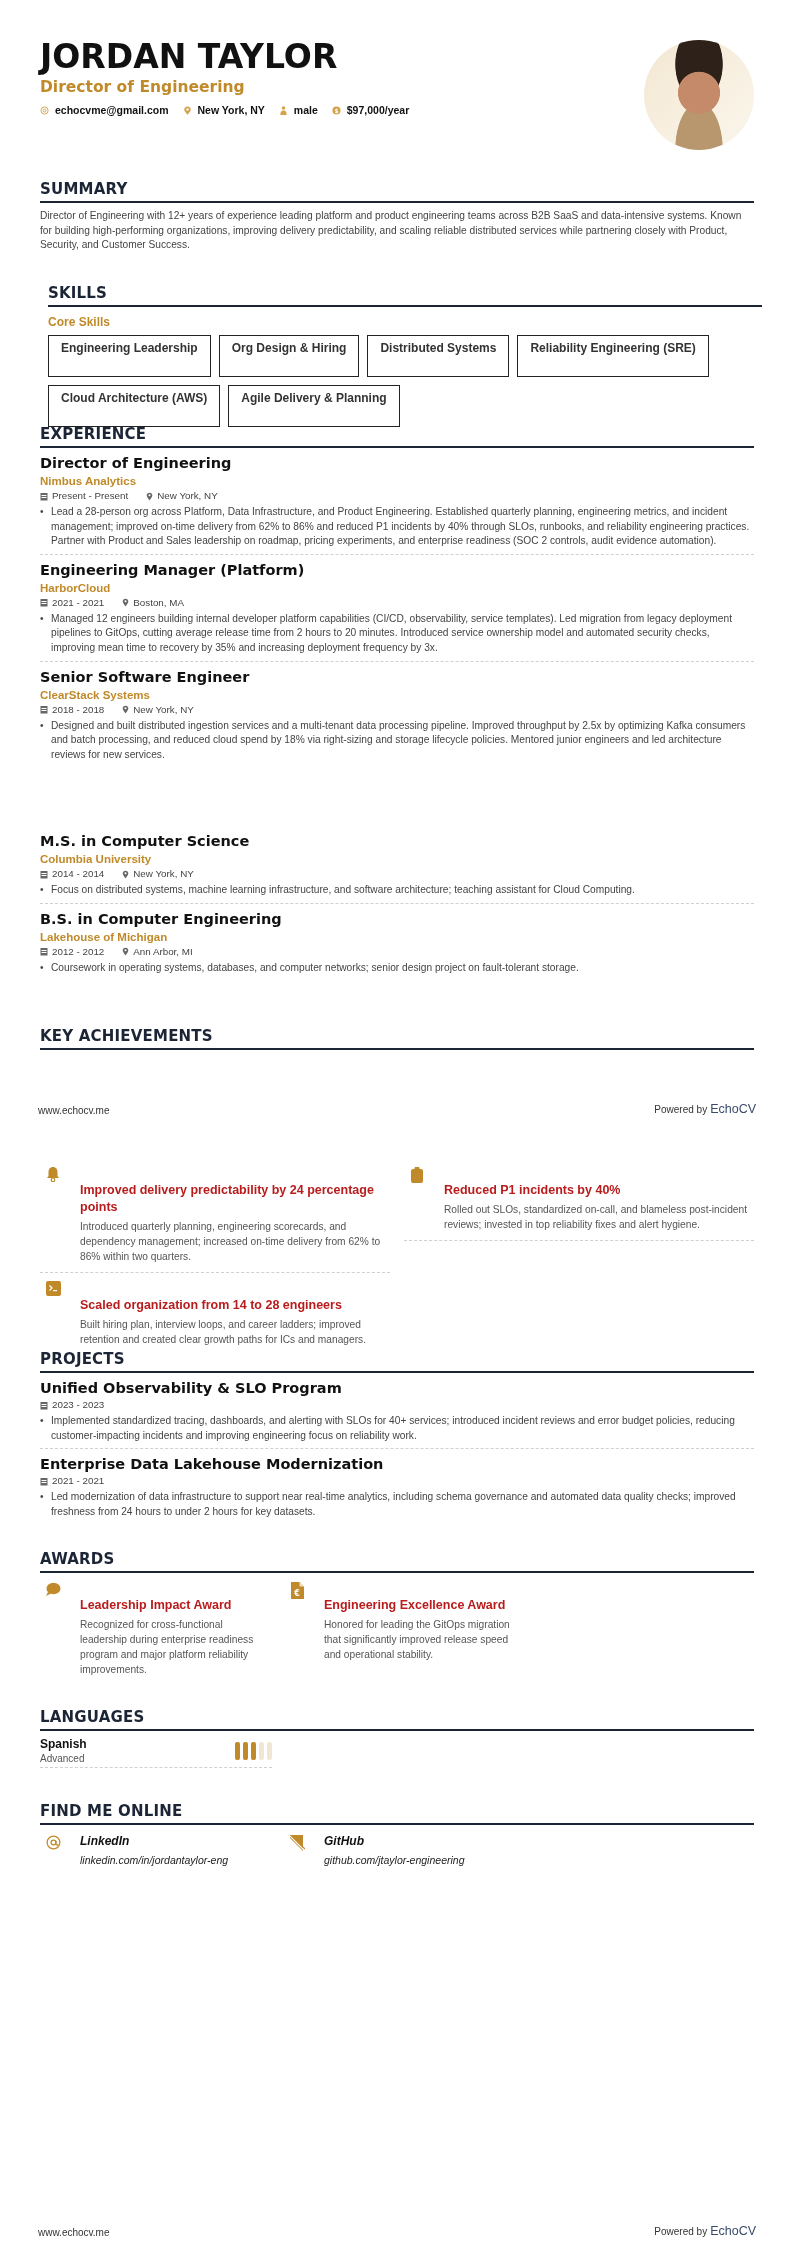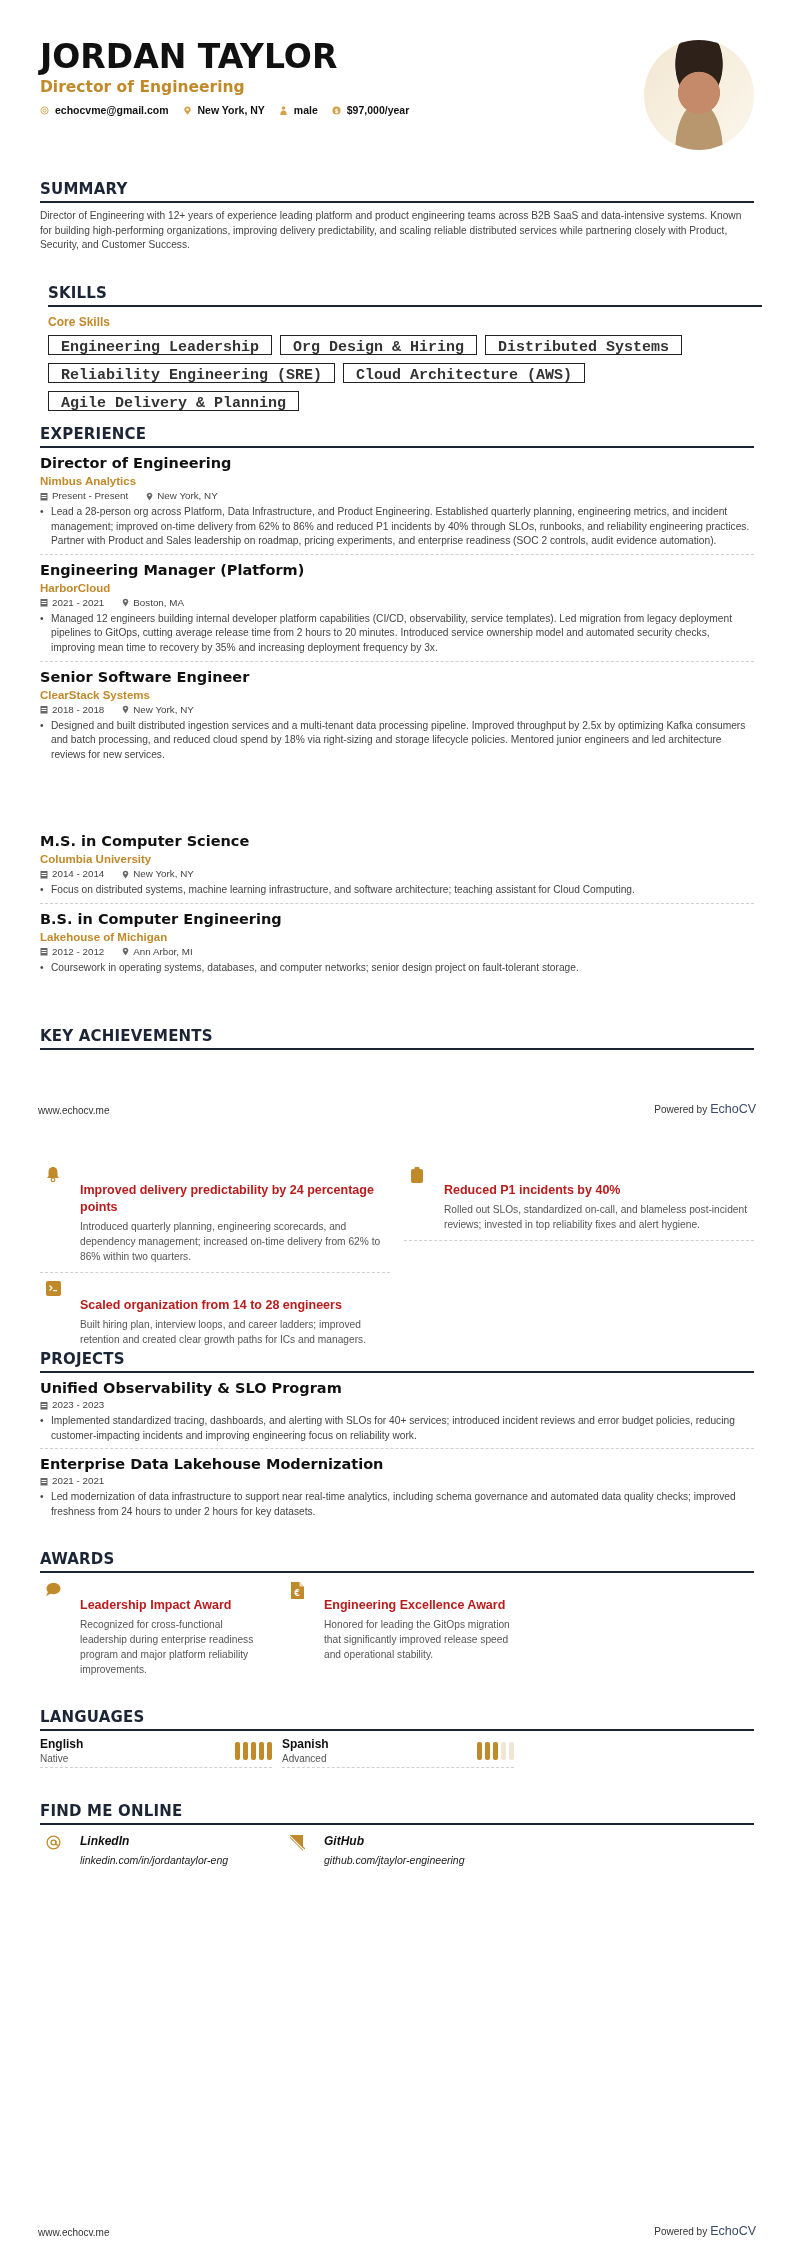--- a/index.html
+++ b/index.html
@@ -28,21 +28,21 @@
   }
 
   
   .sec-title {
     font-family: "DejaVu Sans", sans-serif; font-weight: 700; font-size: 15px; color: #1c2536;
     padding-bottom: 3px; border-bottom: 2.5px solid #1c2536; letter-spacing: 0.2px;
   }
   .summary-text { font-size: 10.2px; line-height: 14.6px; color: #444; margin-top: 6px; }
   .sub-gold { font-weight: 700; font-size: 12px; color: #c08a2a; margin-top: 8px; }
   .tags { display: flex; flex-wrap: wrap; gap: 8px 8px; margin-top: 6px; width: 714px; }
-  .tag { border: 1.3px solid #222; padding: 4px 12px; font-size: 15px; font-weight: 700; color: #333; height: 20px; line-height: 16px; font-family: Liberation Mono, monospace; }
+  .tag { border: 1.3px solid #222; padding: 4px 12px; font-size: 12px; font-weight: 700; color: #333; height: 42px; line-height: 16px; }
 
   .entry { padding: 6px 0 5px 0; border-bottom: 1px dashed #d0d0d0; }
   .entry.last { border-bottom: none; }
   .e-title { font-family: "DejaVu Sans", sans-serif; font-weight: 700; font-size: 14.5px; color: #111; line-height: 19px; }
   .e-org { font-weight: 700; font-size: 11.5px; color: #c08a2a; line-height: 16px; }
   .meta { display: flex; gap: 18px; font-size: 9.8px; color: #444; line-height: 14px; align-items: center; }
   .meta span.m { display: flex; align-items: center; gap: 4px; }
   .bullet { display: flex; gap: 7px; font-size: 10.2px; line-height: 14.6px; color: #444; margin-top: 2px; }
   .bullet .dot { flex: none; width: 4px; }
 
@@ -383,33 +383,20 @@
       </div>
     </div>
   </div>
 </div>
 
 <div class="page" style="top:1708px;">
   <div class="sec-title">LANGUAGES</div>
   <div class="langs">
     <div class="lang">
       <div>
-        <div class="lang-name">English</div>
-        <div class="lang-lvl">Native</div>
-      </div>
-      <div class="bars">
-        <span class="bar"></span>
-        <span class="bar"></span>
-        <span class="bar"></span>
-        <span class="bar"></span>
-        <span class="bar"></span>
-      </div>
-    </div>
-    <div class="lang">
-      <div>
         <div class="lang-name">Spanish</div>
         <div class="lang-lvl">Advanced</div>
       </div>
       <div class="bars">
         <span class="bar"></span>
         <span class="bar"></span>
         <span class="bar"></span>
         <span class="bar off"></span>
         <span class="bar off"></span>
       </div>

